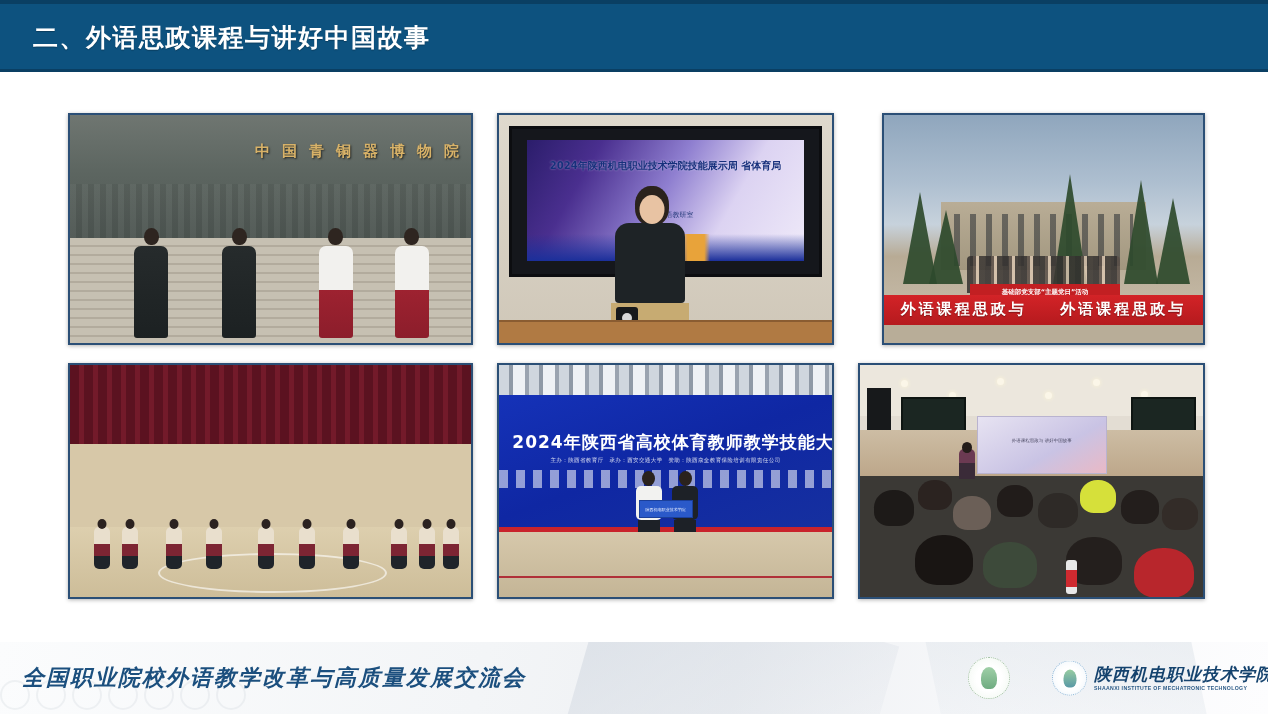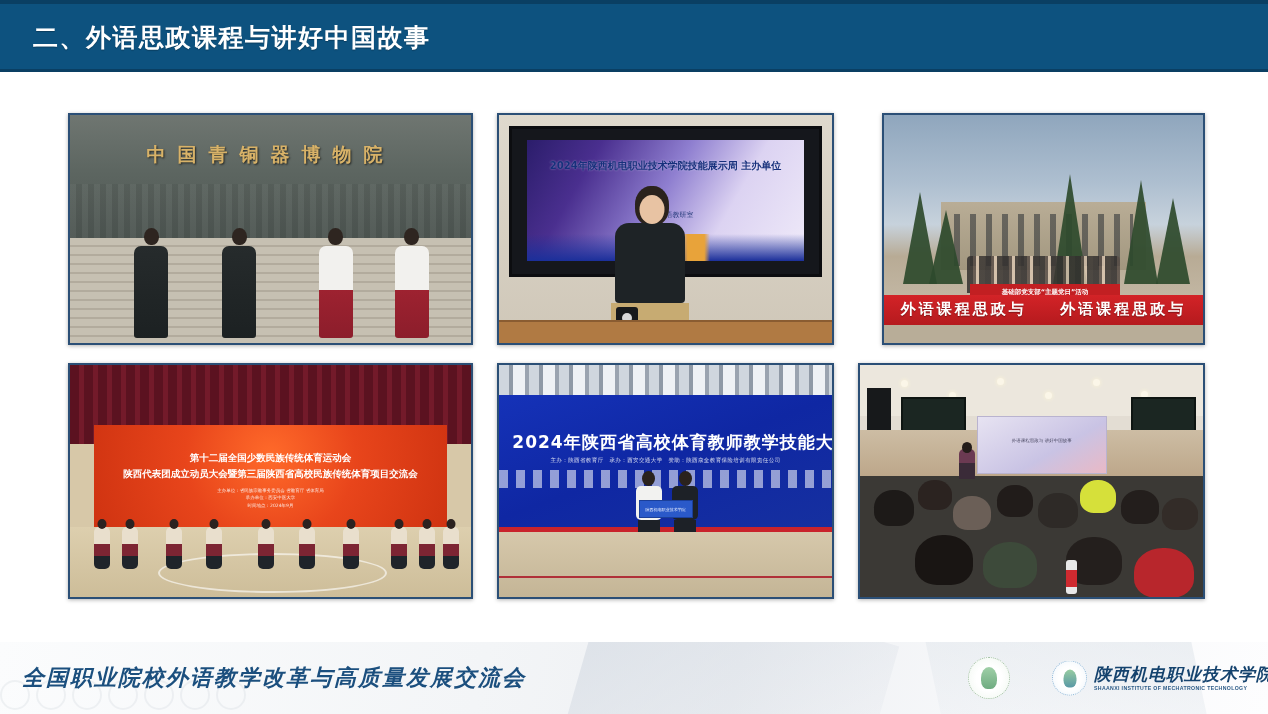--- a/index.html
+++ b/index.html
@@ -57,23 +57,23 @@
     position:absolute;left:0;top:0;width:100%;height:54%;
     background:
       linear-gradient(180deg,#6f7671 0%,#5d6661 45%,#4e5652 100%);
   }
   .p1 .wall:after{
     content:"";position:absolute;left:0;top:56%;width:100%;height:44%;
     background:repeating-linear-gradient(90deg,rgba(255,255,255,.035) 0 6px,rgba(0,0,0,.05) 6px 12px);
   }
   .p1 .museum-name{
     position:absolute;left:0;right:0;top:12%;
-    text-align:center;
+    text-align:right;
     color:#d8b268;
-    font-size:19px;font-weight:bold;letter-spacing:12px;
+    font-size:15px;font-weight:bold;letter-spacing:12px;
     text-shadow:1px 1px 2px rgba(0,0,0,.65);
     font-family:"DejaVu Sans","Liberation Sans",sans-serif;
   }
   .p1 .steps{
     position:absolute;left:0;bottom:0;width:100%;height:46%;
     background:repeating-linear-gradient(180deg,#c6c0b2 0 7px,#b2ab9d 7px 9px);
   }
   .p1 .pr{position:absolute;bottom:2%;}
   .p1 .pr .head{width:15px;height:17px;border-radius:50% 50% 45% 45%;background:#2e2520;margin:0 auto 1px;}
   .p1 .pr .face{position:absolute;left:50%;transform:translateX(-50%);top:4px;width:10px;height:11px;border-radius:50%;background:#e3bb9c;z-index:-1;}
@@ -317,21 +317,21 @@
       <div class="pr light" style="left:81%;">
         <div class="head"></div>
           <div class="face"></div>
           <div class="body"></div>
       </div>
     </div>
 
     <div class="photo p2">
       <div class="board">
         <div class="screen">
-          <div class="scr-t1">2024年陕西机电职业技术学院技能展示周 主办单位</div>
+          <div class="scr-t1">2024年陕西机电职业技术学院技能展示周 省体育局</div>
           <div class="scr-t2">基础部英语教研室</div>
           <div class="city"></div>
         </div>
       </div>
       <div class="person">
         <div class="p-head"></div>
           <div class="p-face"></div>
         <div class="p-top"></div>
           <div class="p-skirt"></div>
       </div>
@@ -350,27 +350,20 @@
       <div class="banner-s">基础部党支部“主题党日”活动</div>
       <div class="banner-b">
         <span>外语课程思政与</span>
         <span>外语课程思政与</span>
       </div>
       <div class="ground"></div>
     </div>
 
     <div class="photo p4">
       <div class="curtain"></div>
-      <div class="led">
-        <div class="led-t1">第十二届全国少数民族传统体育运动会</div>
-        <div class="led-t2">陕西代表团成立动员大会暨第三届陕西省高校民族传统体育项目交流会</div>
-        <div class="led-t3" style="white-space:pre-line;">主办单位：省民族宗教事务委员会 省教育厅 省体育局
-承办单位：西安中医大学
-时间地点：2024年9月</div>
-      </div>
       <div class="floor"></div>
       <div class="dancer" style="left:6%;"></div>
       <div class="dancer" style="left:13%;"></div>
       <div class="dancer" style="left:24%;"></div>
       <div class="dancer" style="left:34%;"></div>
       <div class="dancer" style="left:47%;"></div>
       <div class="dancer" style="left:57%;"></div>
       <div class="dancer" style="left:68%;"></div>
       <div class="dancer" style="left:80%;"></div>
       <div class="dancer" style="left:87%;"></div>

